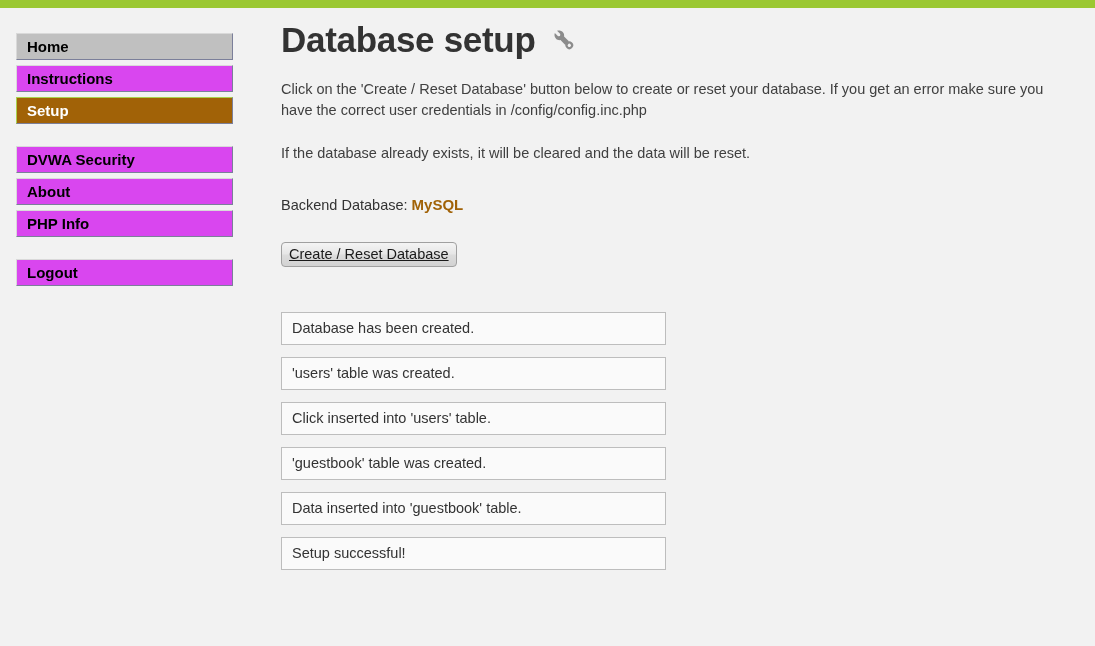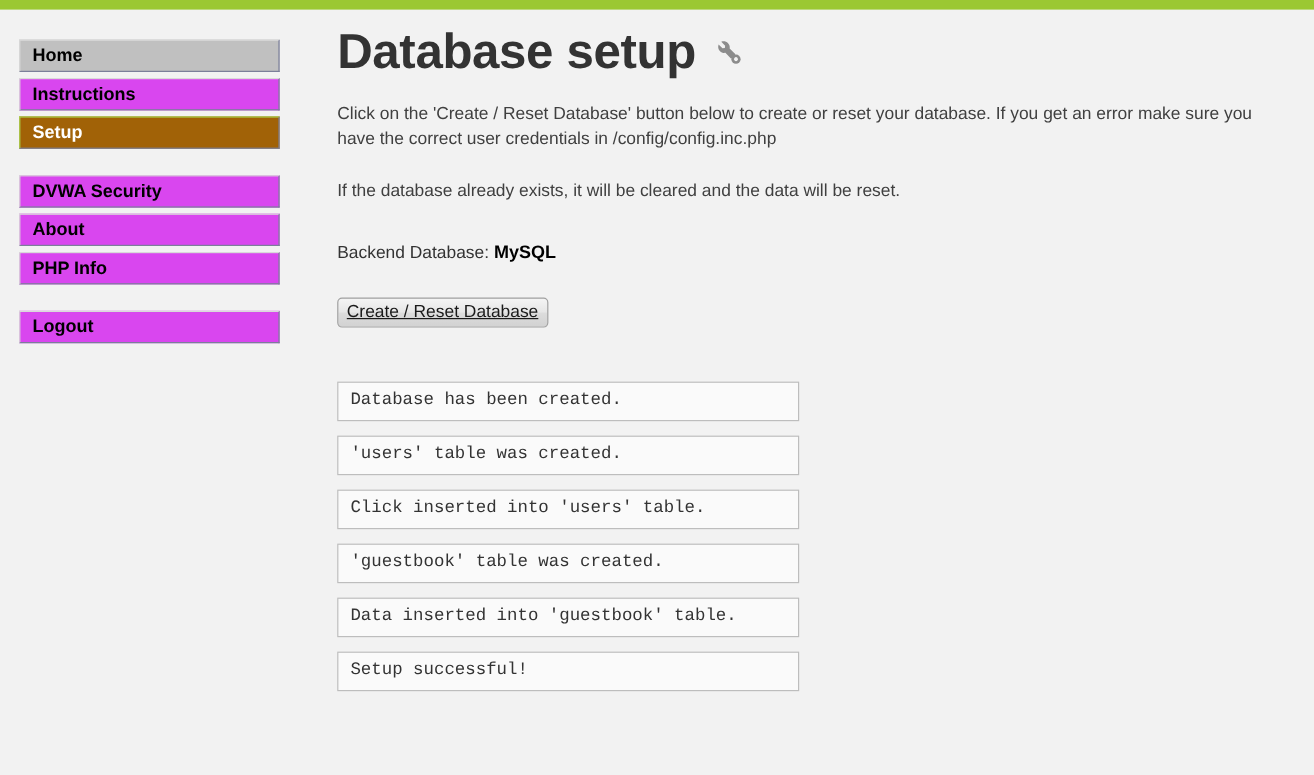--- a/index.html
+++ b/index.html
@@ -78,21 +78,21 @@
 
   
   #main {
     position: absolute;
     left: 281px;
     top: 14px;
     width: 795px;
   }
 
   #page-title {
-    font-size: 41px;
+    font-size: 35px;
     font-weight: bold;
     color: #333333;
     margin: 0;
     line-height: 1.05;
     letter-spacing: -0.3px;
     display: flex;
     align-items: center;
   }
   #page-title .wrench {
     margin-left: 14px;
@@ -102,21 +102,21 @@
 
   .body-text {
     font-size: 14.5px;
     line-height: 21px;
     color: #404040;
     margin: 0;
   }
   #intro-paragraph { margin-top: 20px; width: 793px; }
   #reset-note { margin-top: 22px; }
   #backend-line { margin-top: 32px; font-size: 14.5px; color: #333333; }
-  #backend-line .dbname { font-weight: bold; color: #000000; font-size: 15px; }
+  #backend-line .dbname { font-weight: bold; color: #a16207; font-size: 15px; }
 
   #create-reset-button {
     margin-top: 29px;
     display: inline-block;
     box-sizing: border-box;
     height: 25px;
     line-height: 21px;
     padding: 0 7px;
     font-family: "Liberation Sans", sans-serif;
     font-size: 14.5px;
@@ -136,21 +136,20 @@
     height: 33px;
     line-height: 31px;
     padding-left: 10px;
     margin-bottom: 12px;
     background: #fafafa;
     border: 1px solid #bdbdbd;
     font-size: 14.5px;
     color: #333333;
     white-space: nowrap;
     overflow: hidden;
-    font-family: Liberation Mono, monospace;
   }
   .message-box:last-child { margin-bottom: 0; }
 </style>
 </head>
 <body>
 
 <div id="top-bar"></div>
 
 <div id="page">
 

